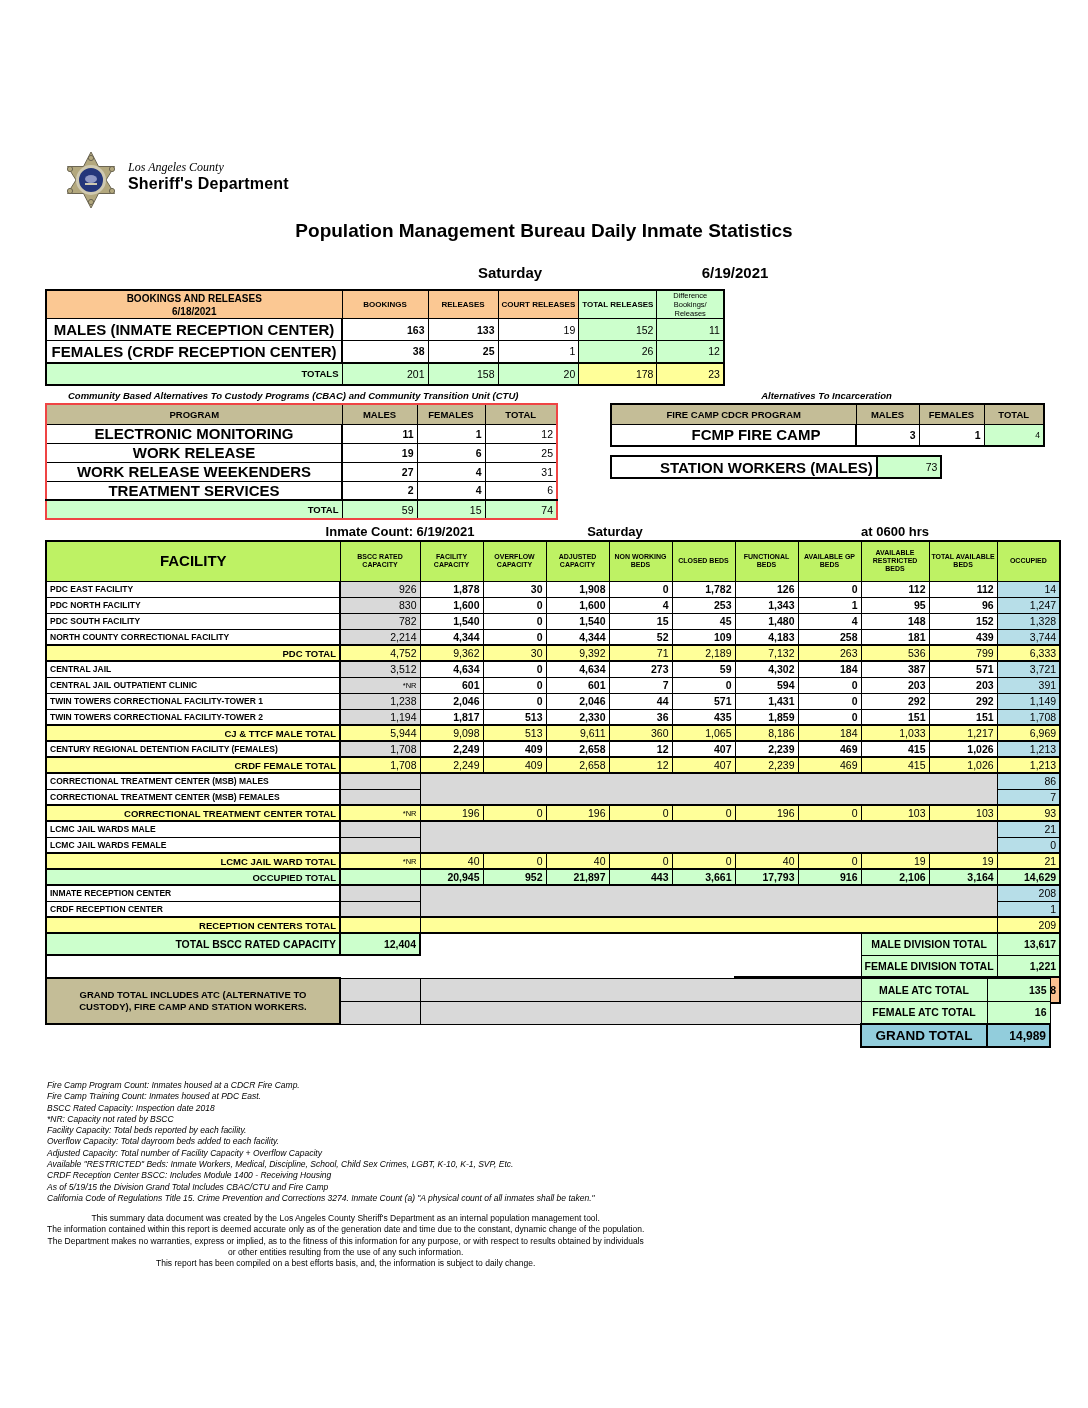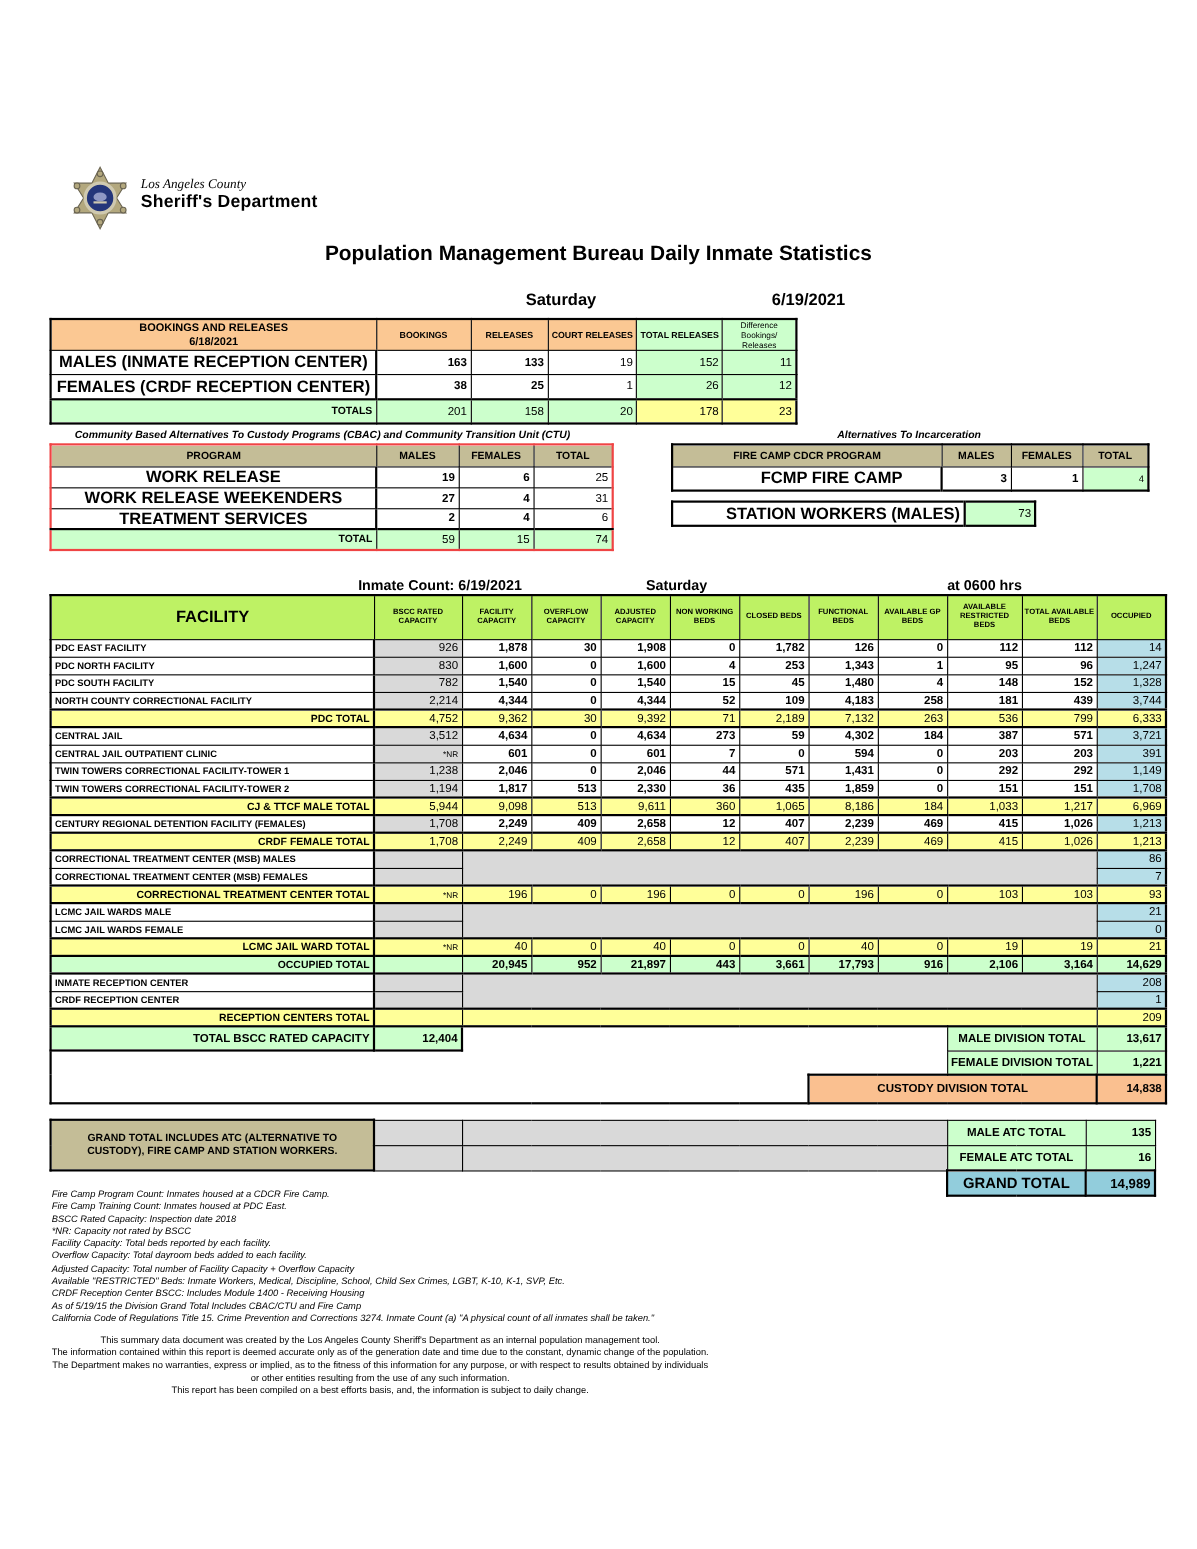--- a/index.html
+++ b/index.html
@@ -79,21 +79,21 @@
   .divlbl { background:#CCFFCC; font-weight:bold; font-size:7.5px; text-align:center; }
   .divval { background:#CCFFCC; font-weight:bold; text-align:right; font-size:11px; }
   .bscclbl { background:#CCFFCC; font-weight:bold; text-align:right; font-size:9.5px; border-width:2px; }
   .bsccval { background:#CCFFCC; font-weight:bold; text-align:right; font-size:11px; border-width:2px; }
   .custlbl { background:#FAC090; font-weight:bold; font-size:13.5px; text-align:center; border-width:2px; }
   .custval { background:#FAC090; font-weight:bold; text-align:right; font-size:12px; border-width:2px; }
   .rh22 td { height:22px; }
   .rh26 td { height:26px; }
 
   
-  .gt { position:absolute; left:45px; top:1017px; }
+  .gt { position:absolute; left:45px; top:977px; }
   .gt td { height:23px; font-size:10.5px; }
   .gt .tan { background:#C4BD97; border:2px solid #000; font-weight:bold; font-size:9.5px;
              text-align:center; white-space:normal; line-height:12px; padding:2px 14px; }
   .gt .grayc { background:#D9D9D9; }
   .gt .grandlbl { background:#92CDDC; font-weight:bold; font-size:13.5px; text-align:center; border-width:2px; }
   .gt .grandval { background:#92CDDC; font-weight:bold; text-align:right; font-size:12px; border-width:2px; }
 
   
   .footnotes { position:absolute; left:47px; top:1080px; font-style:italic; font-size:8.5px; line-height:11.3px; }
   .disclaimer { position:absolute; left:47px; top:1213px; font-size:8.5px; line-height:11.3px;text-align:center; }
@@ -192,20 +192,26 @@
         <col style="width:72px">
       </colgroup>
     <tbody>
         <tr>
       <th>PROGRAM</th>
       <th>MALES</th>
       <th>FEMALES</th>
       <th>TOTAL</th>
     </tr>
     <tr>
+      <td class="lblL">ELECTRONIC MONITORING</td>
+      <td class="num b">11</td>
+      <td class="num b">1</td>
+      <td class="num">12</td>
+    </tr>
+    <tr>
       <td class="lblL">WORK RELEASE</td>
       <td class="num b">19</td>
       <td class="num b">6</td>
       <td class="num">25</td>
     </tr>
     <tr>
       <td class="lblL">WORK RELEASE WEEKENDERS</td>
       <td class="num b">27</td>
       <td class="num b">4</td>
       <td class="num">31</td>

